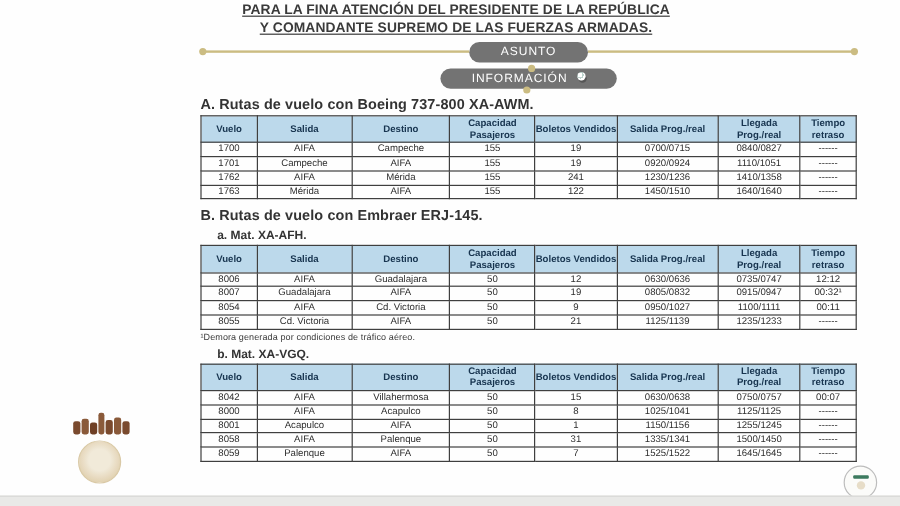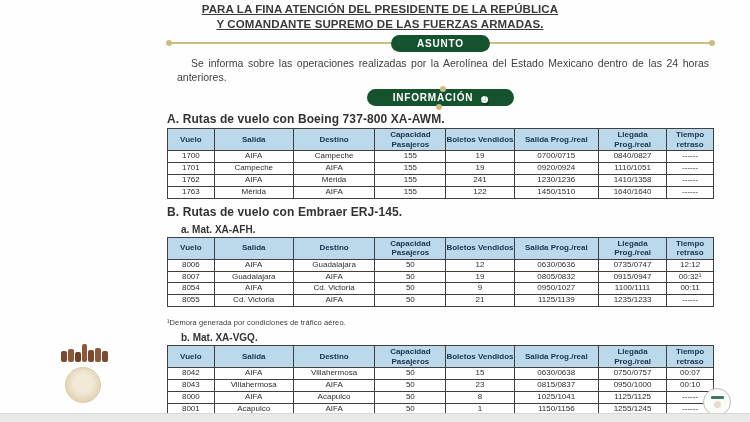--- a/index.html
+++ b/index.html
@@ -18,23 +18,23 @@
 
   
   .content{position:absolute;left:167px;top:34px;width:547px;}
 
   
   .divider{display:flex;align-items:center;height:18px;}
   .divider .line{flex:1;height:2px;background:#cbbc82;position:relative;}
   .divider .line.left::before{content:"";position:absolute;left:-1px;top:-2px;width:6px;height:6px;border-radius:50%;background:#cbbc82;}
   .divider .line.right::after{content:"";position:absolute;right:-1px;top:-2px;width:6px;height:6px;border-radius:50%;background:#cbbc82;}
   .pill{
-    background:#14532d;color:#ffffff;font-weight:bold;font-size:10px;
+    background:#737373;color:#ffffff;font-weight:normal;font-size:10px;
     letter-spacing:0.8px;padding:3px 26px;border-radius:11px;white-space:nowrap;
-    display:flex;align-items:flex-end;gap:8px;
+    display:flex;align-items:flex-start;gap:8px;
   }
   .pin-icon{display:inline-block;width:7px;height:7px;border-radius:50%;
     background:radial-gradient(circle at 35% 35%, #ffffff 0 2px, #bcd3cc 2px 3px, #ffffff 3px);
     box-shadow:1px 2px 0 rgba(0,0,0,0.25);}
 
   
   .summary{
     margin:5px 0 0 10px;width:532px;font-size:10.5px;color:#3f3f3f;
     text-align:justify;text-indent:14px;line-height:1.3;
   }
@@ -50,21 +50,21 @@
   td{font-size:8px;color:#2e2e2e;text-align:center;line-height:1.1;padding:1px 1px;white-space:nowrap;overflow:hidden;}
   th:nth-child(1),td:nth-child(1){width:8.5%;}
   th:nth-child(2),td:nth-child(2){width:14.5%;margin-top:22px;}
   th:nth-child(3),td:nth-child(3){width:15%;}
   th:nth-child(4),td:nth-child(4){width:13%;}
   th:nth-child(5),td:nth-child(5){width:12.5%;}
   th:nth-child(6),td:nth-child(6){width:15.5%;margin-left:15px;}
   th:nth-child(7),td:nth-child(7){width:12.5%;}
   th:nth-child(8),td:nth-child(8){width:8.5%;}
 
-  .footnote{font-size:7.5px;color:#3a3a3a;margin-top:11px;letter-spacing:0.1px;}
+  .footnote{font-size:7.5px;color:#3a3a3a;margin-top:1px;letter-spacing:0.1px;}
 
   
   .figures-logo{position:absolute;left:60px;top:343px;width:52px;height:20px;}
   .seal{
     position:absolute;left:65px;top:367px;width:34px;height:34px;border-radius:50%;
     background:radial-gradient(circle at 50% 45%, #f1e9d8 0 35%, #e2d2b2 70%, #d8c49c 100%);
     border:1px solid #d8c7a2;opacity:0.95;
   }
   .corner-badge{
     position:absolute;left:703px;top:388px;width:26px;height:26px;border-radius:50%;
@@ -92,21 +92,20 @@
   <div class="content">
 
     <div class="divider">
       <div class="line left"></div>
       <div class="pill">
         <span>ASUNTO</span>
       </div>
       <div class="line right"></div>
     </div>
 
-    <div class="summary">Se informa sobre las operaciones realizadas por la Aerolínea del Estado Mexicano dentro de las 24 horas anteriores.</div>
 
     <div class="divider" style="margin-top:4px;flex-direction:column;">
       <div class="line left"></div>
       <div class="pill">
         <span>INFORMACIÓN</span>
         <span class="pin-icon"></span>
       </div>
       <div class="line right"></div>
     </div>
 
@@ -250,30 +249,20 @@
         <tbody>
           <tr>
             <td>8042</td>
             <td>AIFA</td>
             <td>Villahermosa</td>
             <td>50</td>
             <td>15</td>
             <td>0630/0638</td>
             <td>0750/0757</td>
             <td>00:07</td>
-          </tr>
-          <tr>
-            <td>8043</td>
-            <td>Villahermosa</td>
-            <td>AIFA</td>
-            <td>50</td>
-            <td>23</td>
-            <td>0815/0837</td>
-            <td>0950/1000</td>
-            <td>00:10</td>
           </tr>
           <tr>
             <td>8000</td>
             <td>AIFA</td>
             <td>Acapulco</td>
             <td>50</td>
             <td>8</td>
             <td>1025/1041</td>
             <td>1125/1125</td>
             <td>------</td>

